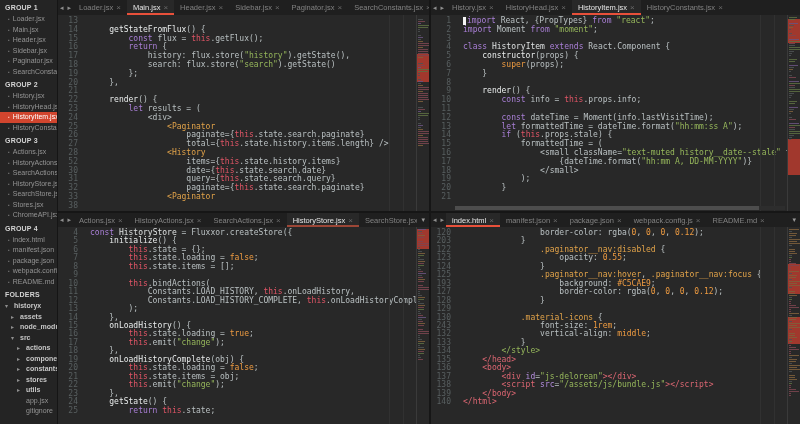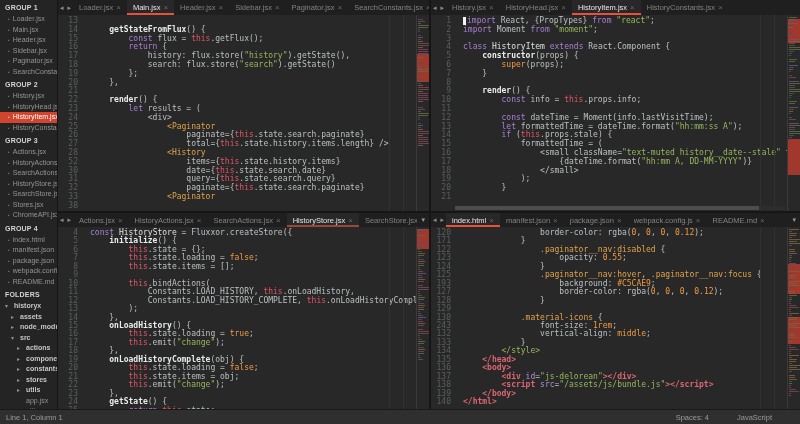--- a/index.html
+++ b/index.html
@@ -40,22 +40,22 @@
   .minimap{width:13px;min-width:13px;border-left:1px solid #3a3a3a;position:relative;padding-top:2px;overflow:hidden;background:#282828;}
   .mml{height:1px;margin:0 0 1px 1px;opacity:.85;}
   .mm-red{position:absolute;left:0;right:0;background:#b63b2e;opacity:.85;}
   .hscroll{position:absolute;left:24px;right:15px;bottom:1px;height:4px;background:#2d2d2d;}
   .hscroll .thumb{height:100%;width:92%;background:#4d4d4d;}
   
   .statusbar{height:15px;min-height:15px;background:#2f2f2f;border-top:1px solid #191919;display:flex;align-items:center;padding:0 6px;font-size:7.5px;color:#9b9b9b;}
   .sb-right{margin-left:auto;display:flex;gap:28px;padding-right:22px;}
   
   .tk-p{color:#b9c0c2;} .tk-k{color:#a97fd6;} .tk-t{color:#e05566;} .tk-s{color:#96b75b;}
-  .tk-n{color:#ee9b41;} .tk-f{color:#e9ecec;font-weight:bold;} .tk-w{color:#dde0e0;} .tk-c{color:#e2a349;}
-  .tk-sel{color:#e2a349;} .tk-htag{color:#dc6672;font-weight:bold;} .tk-attr{color:#b48ede;}
+  .tk-n{color:#ee9b41;} .tk-f{color:#e9ecec;} .tk-w{color:#dde0e0;} .tk-c{color:#e2a349;}
+  .tk-sel{color:#e2a349;} .tk-htag{color:#dc6672;} .tk-attr{color:#b48ede;}
   .tk-cursor{display:inline-block;width:3px;height:8px;background:#f5f5f5;margin-right:1px;vertical-align:text-bottom;}
 </style>
 </head>
 <body>
 
 <div class="app">
   <div class="body">
 
     <aside class="sidebar">
       <div id="sidebar-content">
@@ -610,21 +610,21 @@
               <div class="tab">
                 <span>README.md</span>
                 <span class="tab-close">×</span>
               </div>
             </div>
           <span class="overflow-btn">▾</span>
         </div>
         <div class="codearea">
           <div class="gutter">
               <div class="gln">120</div>
-              <div class="gln">171</div>
+              <div class="gln">203</div>
               <div class="gln">122</div>
               <div class="gln">123</div>
               <div class="gln">124</div>
               <div class="gln">125</div>
               <div class="gln">193</div>
               <div class="gln">127</div>
               <div class="gln">128</div>
               <div class="gln">129</div>
               <div class="gln">130</div>
               <div class="gln">243</div>
@@ -730,20 +730,13 @@
               <div class="mml" style="width: 10px; background: rgb(124, 69, 80);"></div>
               <div class="mml" style="width: 2px; background: rgb(124, 69, 80);"></div>
               <div class="mml" style="width: 2px; background: rgb(124, 69, 80);"></div>
             </div>
         </div>
       </section>
 
     </div>
   </div>
 
-  <footer class="statusbar">
-    <span>Line 1, Column 1</span>
-    <div class="sb-right">
-      <span>Spaces: 4</span>
-      <span>JavaScript</span>
-    </div>
-  </footer>
 </div>
 
 </body></html>

